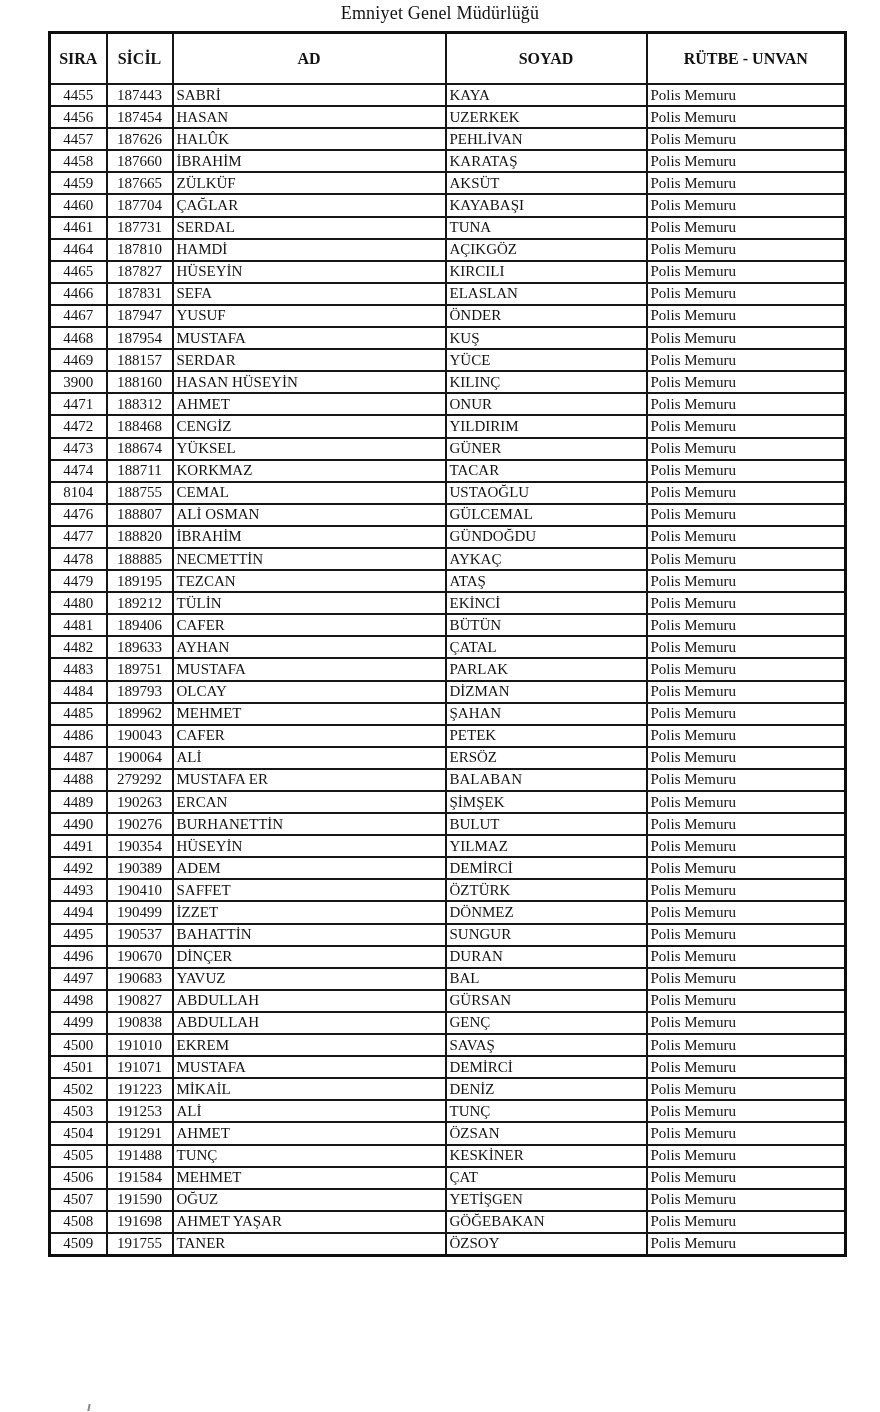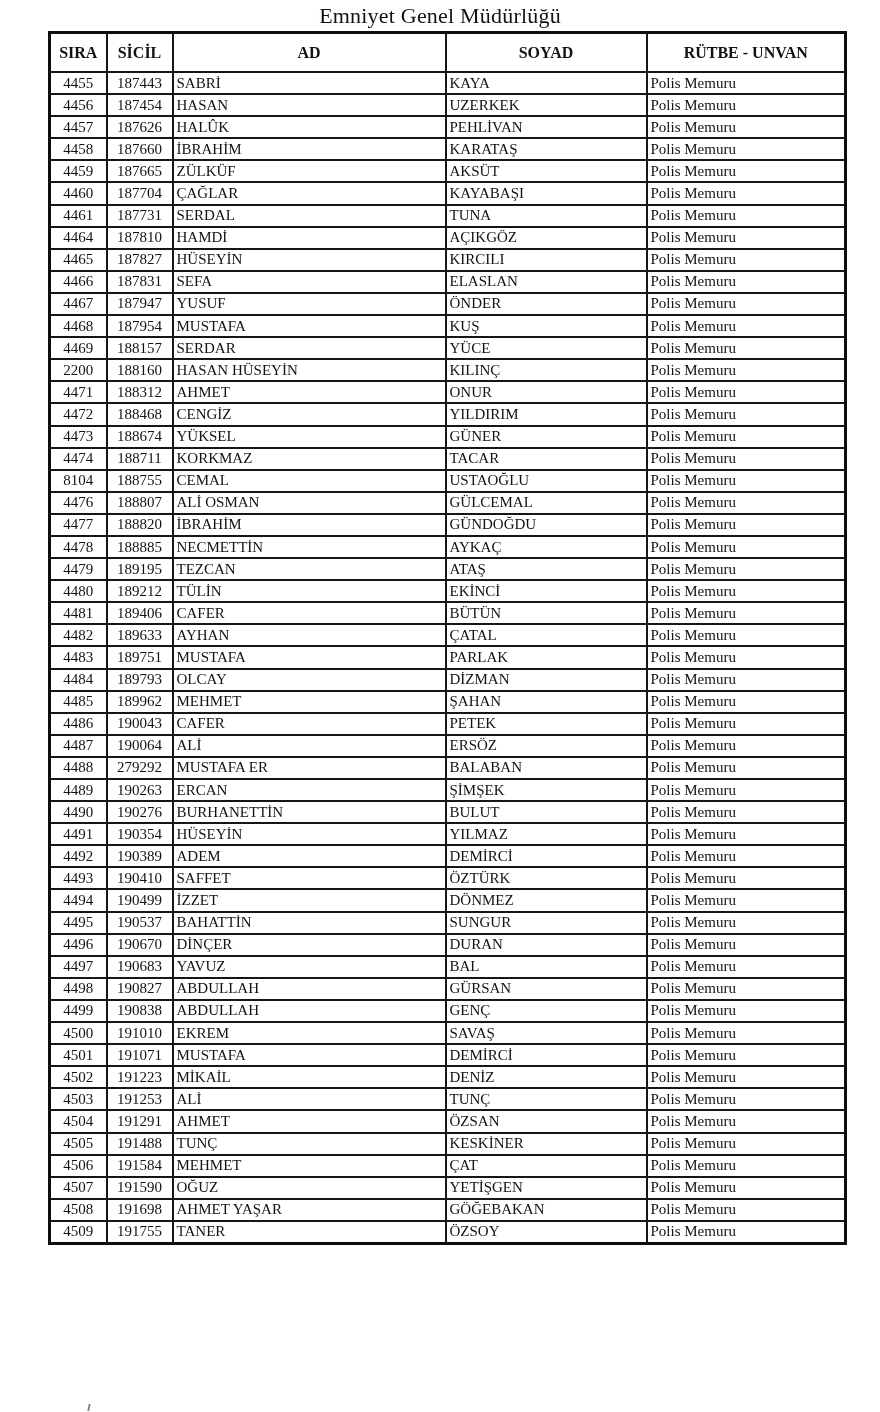--- a/index.html
+++ b/index.html
@@ -16,21 +16,21 @@
     position: relative;
     width: 880px;
     height: 1412px;
   }
   .doc-title {
     position: absolute;
     top: 3px;
     left: 0;
     width: 100%;
     text-align: center;
-    font-size: 22px;
+    font-size: 18px;
     letter-spacing: 0.2px;
   }
   table.roster {
     position: absolute;
     top: 31px;
     left: 48px;
     width: 796px;
     border-collapse: collapse;
     table-layout: fixed;
     border: 3px solid #0e0e0e;
@@ -38,21 +38,21 @@
   table.roster th, table.roster td {
     border: 2px solid #161616;
     overflow: hidden;
     white-space: nowrap;
   }
   table.roster th {
     height: 23px;
     font-size: 16px;
     font-weight: bold;
     text-align: center;
-    padding: 7px 2px;
+    padding: 13px 2px;
   }
   table.roster td {
     height: 20.1px;
     font-size: 15px;
     font-weight: normal;
     padding: 0 3px;
   }
   td.c-center { text-align: center; }
   td.c-left   { text-align: left; padding-left: 5px; }
   
@@ -176,21 +176,21 @@
       <td class="c-left">Polis Memuru</td>
     </tr>
         <tr>
       <td class="c-center">4469</td>
       <td class="c-center">188157</td>
       <td class="c-left">SERDAR</td>
       <td class="c-left">YÜCE</td>
       <td class="c-left">Polis Memuru</td>
     </tr>
         <tr>
-      <td class="c-center">2200</td>
+      <td class="c-center">3900</td>
       <td class="c-center">188160</td>
       <td class="c-left">HASAN HÜSEYİN</td>
       <td class="c-left">KILINÇ</td>
       <td class="c-left">Polis Memuru</td>
     </tr>
         <tr>
       <td class="c-center">4471</td>
       <td class="c-center">188312</td>
       <td class="c-left">AHMET</td>
       <td class="c-left">ONUR</td>

